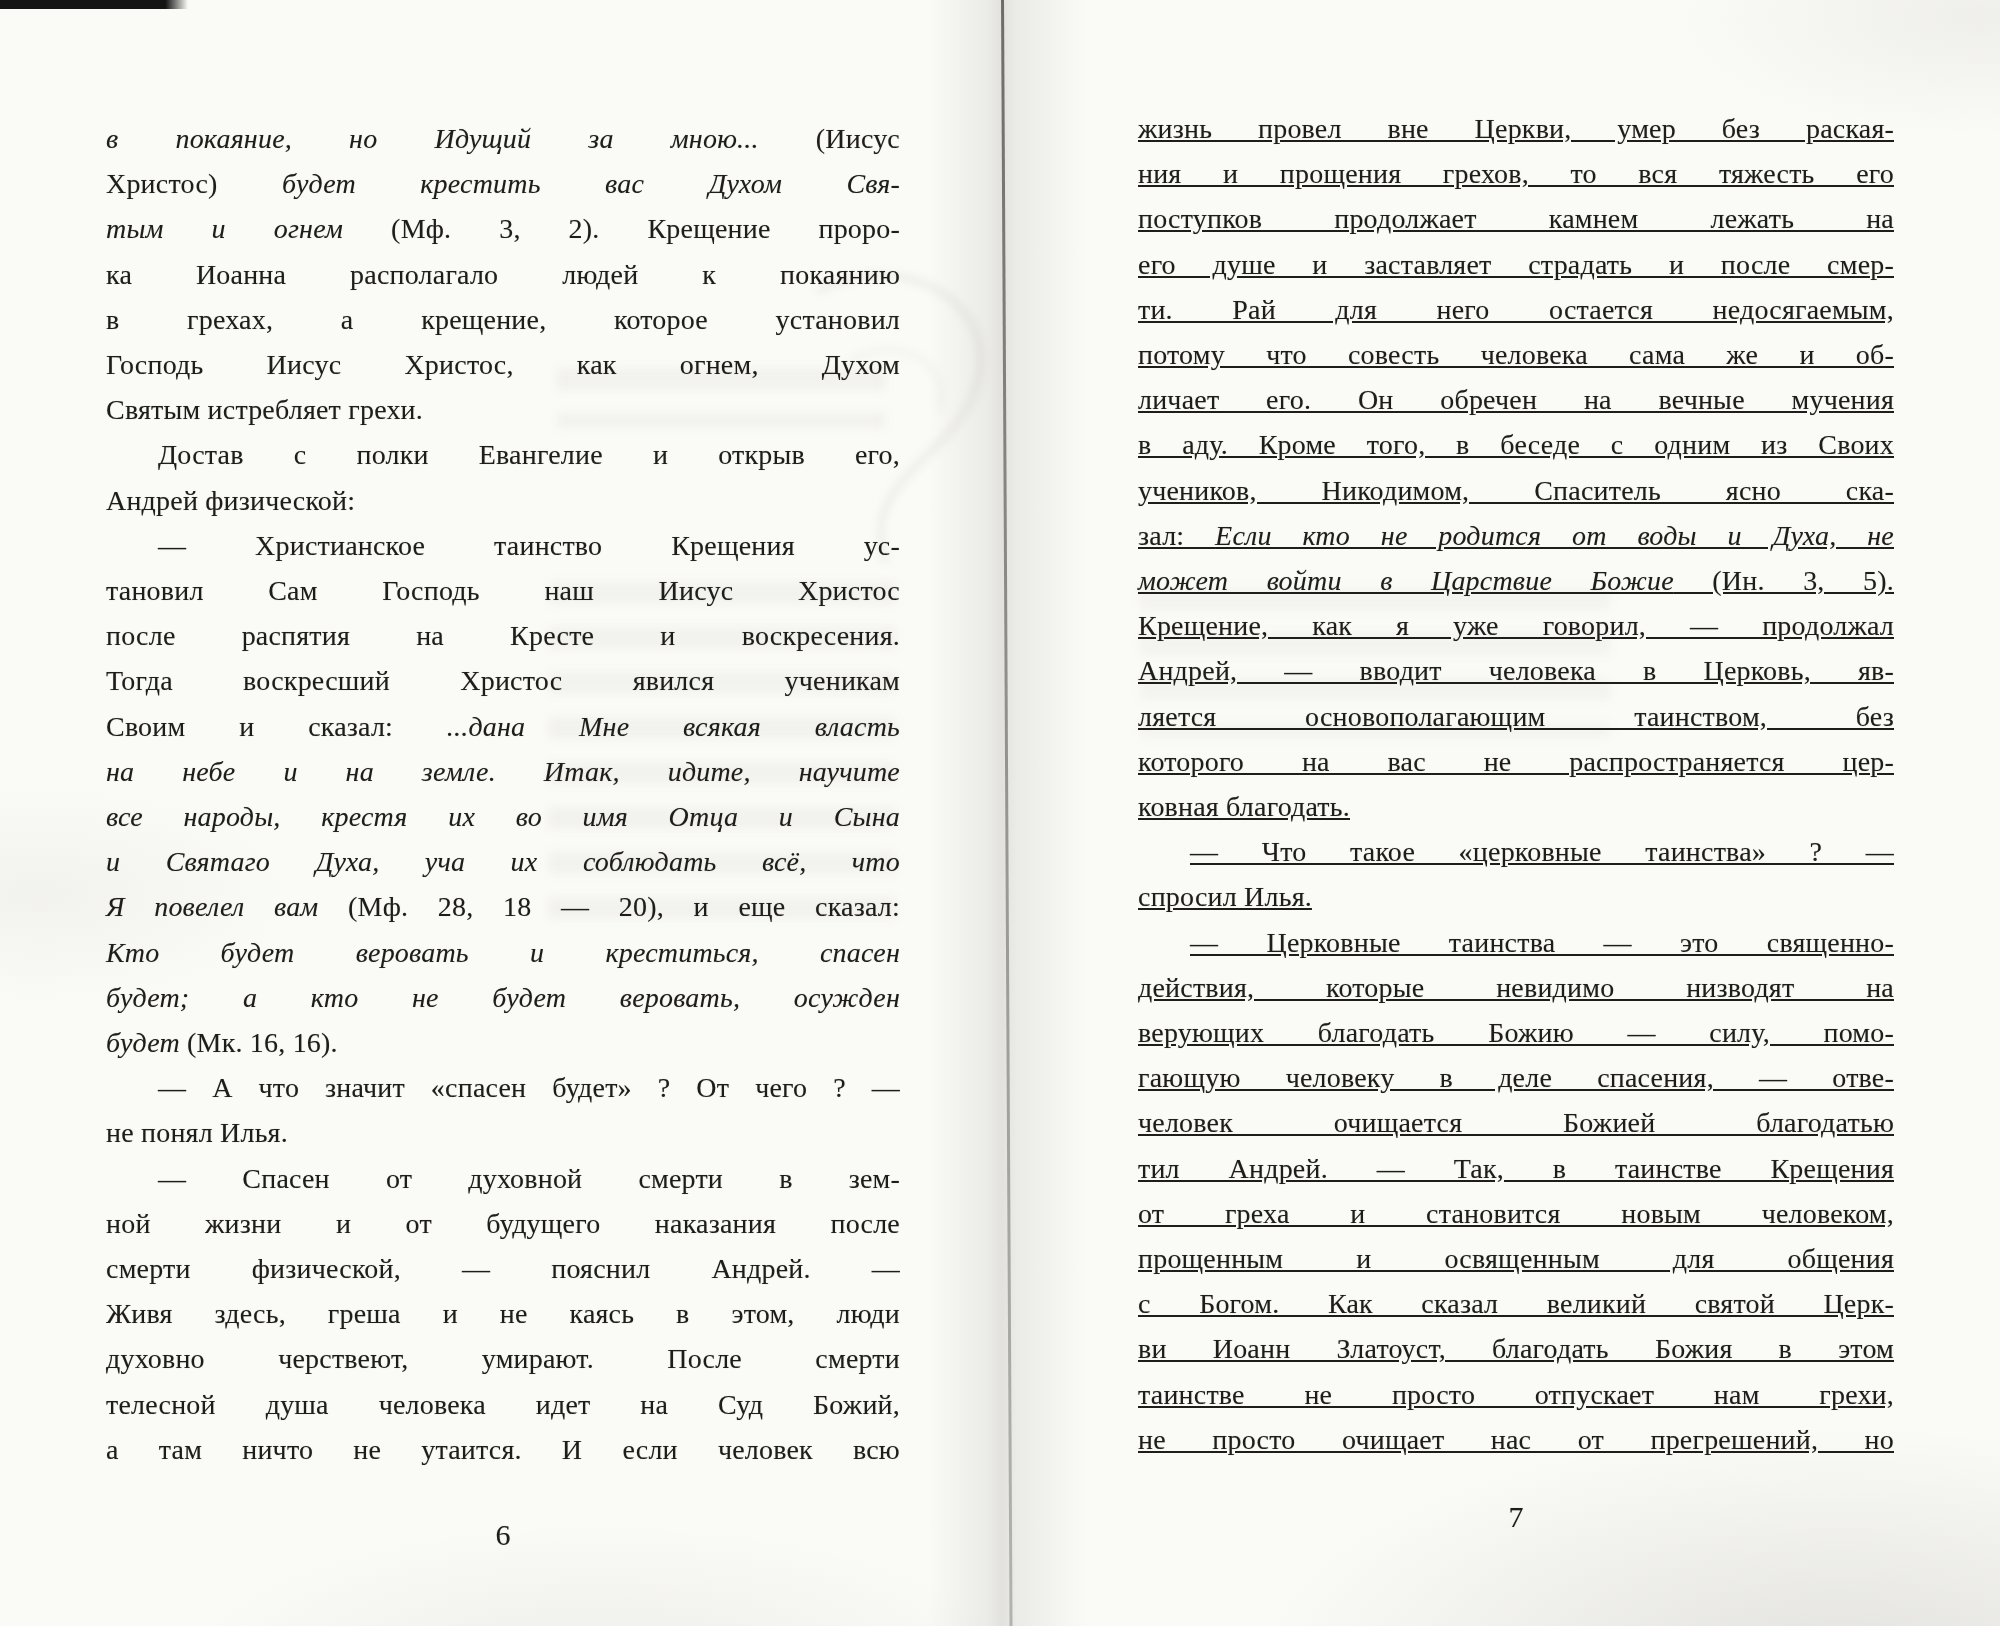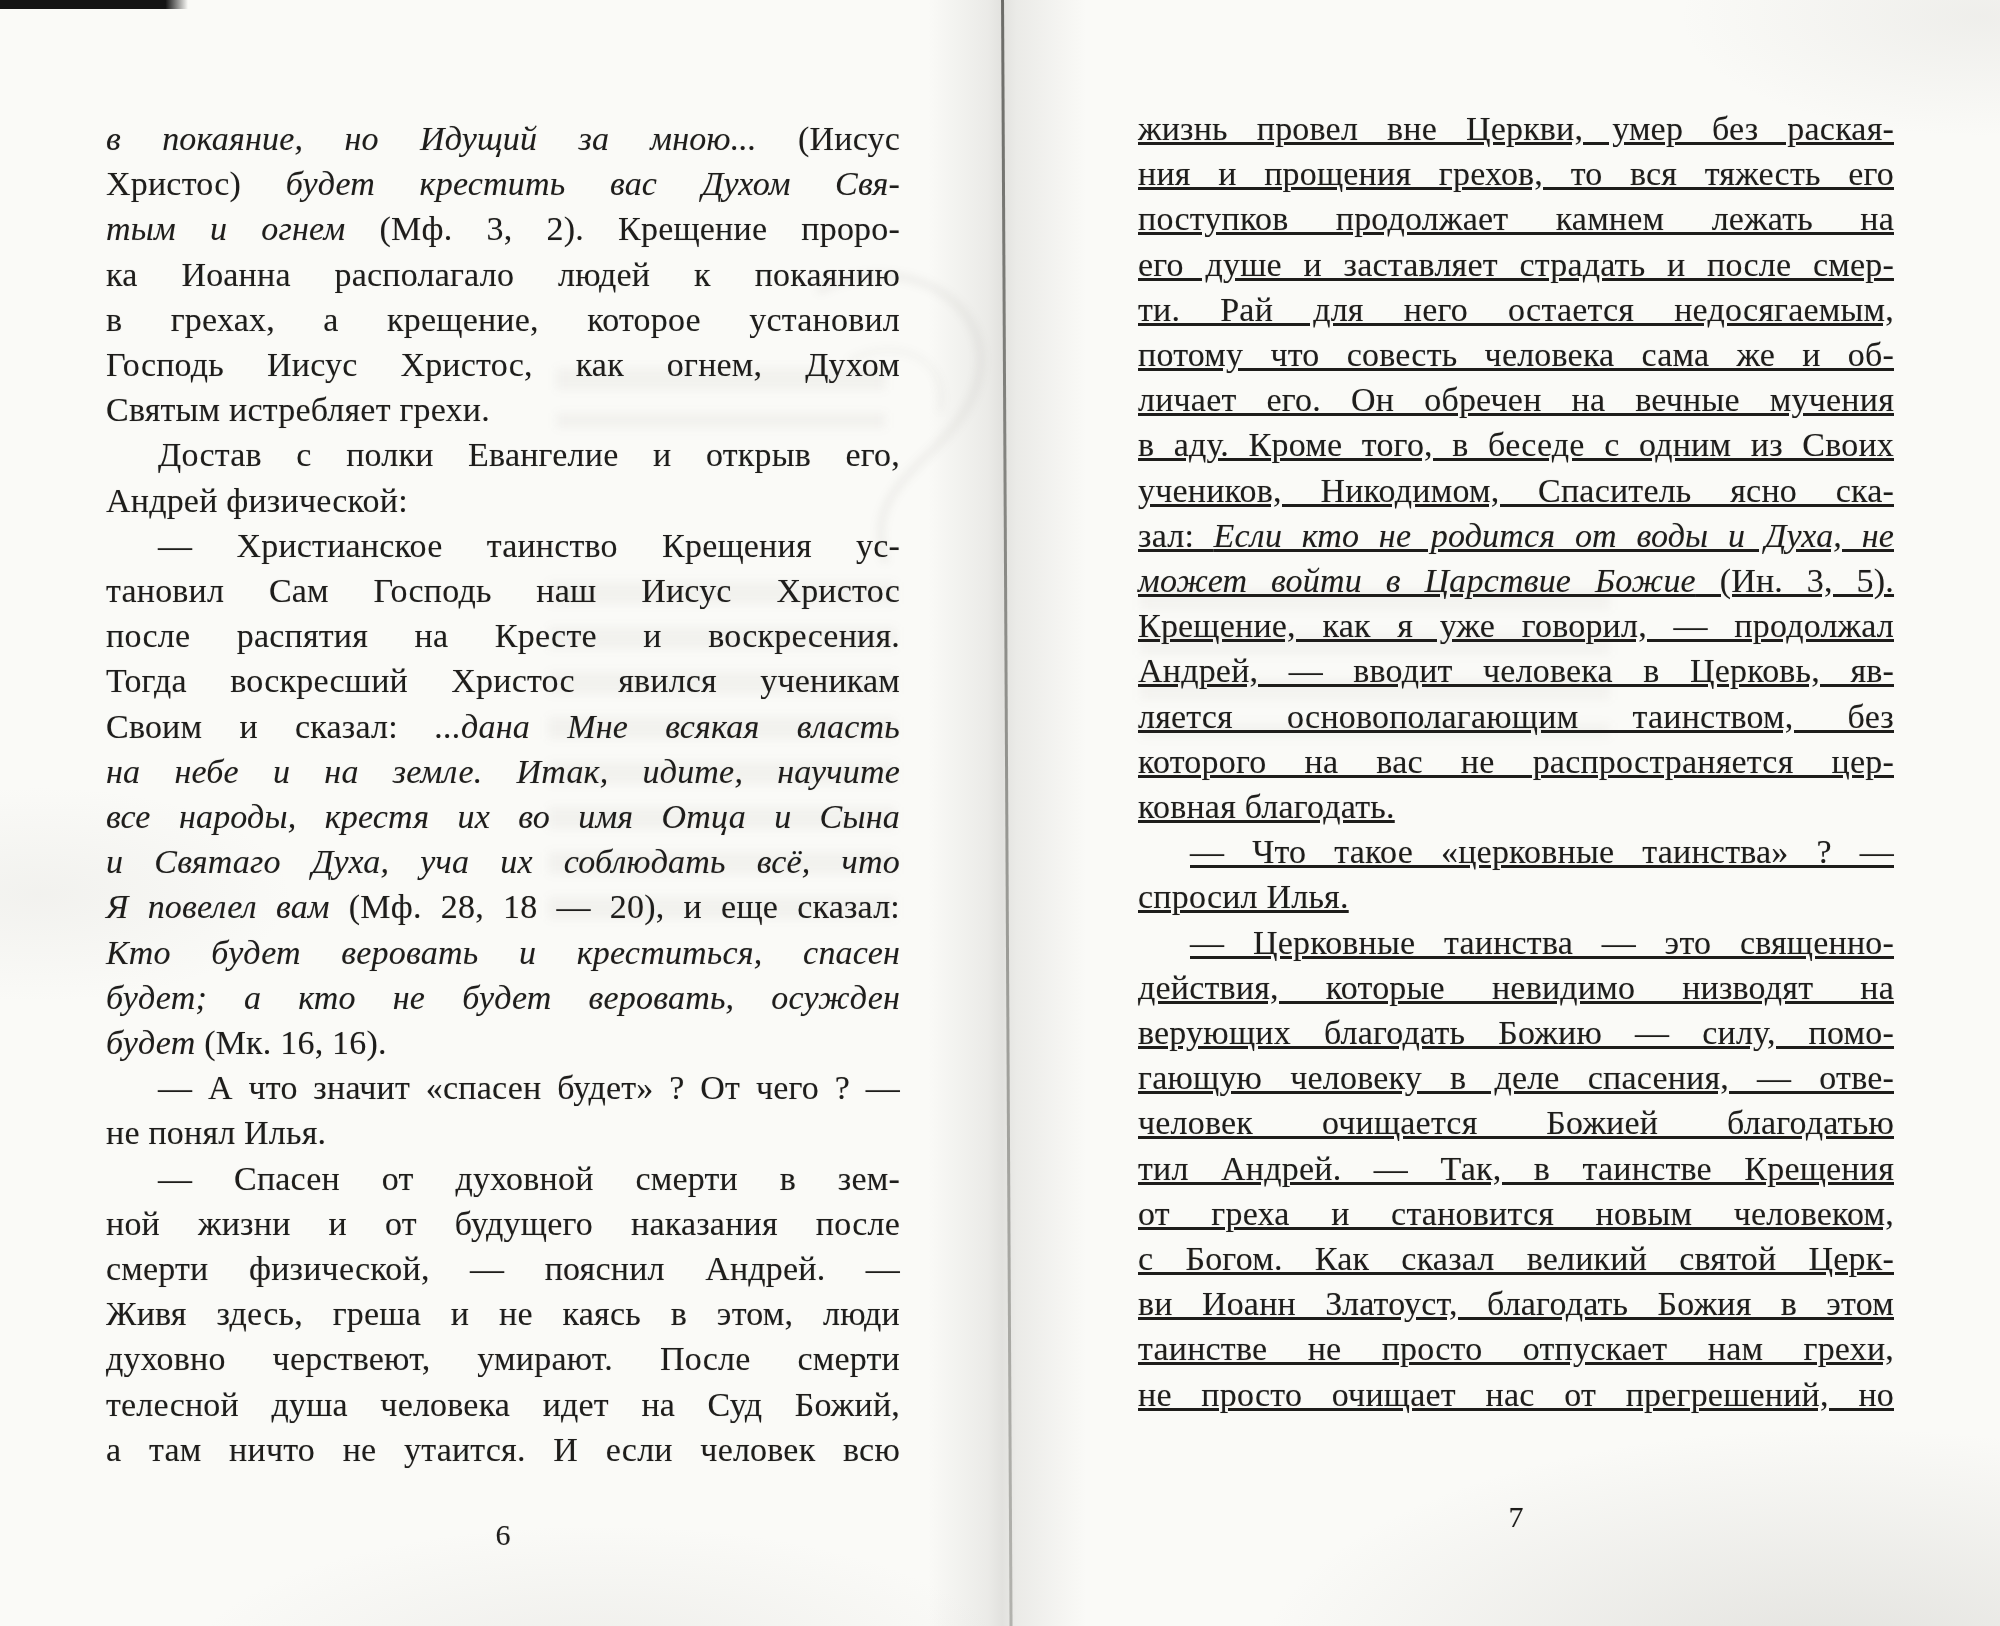--- a/index.html
+++ b/index.html
@@ -35,21 +35,21 @@
     background: linear-gradient(180deg, #575753 0%, #8d8d88 55%, #aaaaa5 100%);
     transform: rotate(-0.3deg);
     transform-origin: top center;
     opacity: 0.85;
   }
   .page { position: absolute; }
   .page-left  { left: 106px; top: 116px; width: 794px; }
   .page-right { left: 1138px; top: 106px; width: 756px; text-decoration: underline; }
   .text-block { width: 100%; }
   .line {
-    font-size: 34px;
+    font-size: 28px;
     line-height: 45.2px;
     letter-spacing: 0.2px;
     text-align: justify;
     text-align-last: justify;
     white-space: normal;
     text-shadow: 0 0 1px rgba(30,28,26,0.28);
   }
   .line.no-just { text-align: left; text-align-last: auto; }
   .line.indent { padding-left: 52px; }
   .it { font-style: italic; }
@@ -159,20 +159,21 @@
         <div class="line no-just"><span class="rm">ковная благодать.</span></div>
         <div class="line indent"><span class="rm">— Что такое «церковные таинства» ? —</span></div>
         <div class="line no-just"><span class="rm">спросил Илья.</span></div>
         <div class="line indent"><span class="rm">— Церковные таинства — это священно-</span></div>
         <div class="line"><span class="rm">действия, которые невидимо низводят на</span></div>
         <div class="line"><span class="rm">верующих благодать Божию — силу, помо-</span></div>
         <div class="line"><span class="rm">гающую человеку в деле спасения, — отве-</span></div>
         <div class="line"><span class="rm">человек очищается Божией благодатью</span></div>
         <div class="line"><span class="rm">тил Андрей. — Так, в таинстве Крещения</span></div>
         <div class="line"><span class="rm">от греха и становится новым человеком,</span></div>
+        <div class="line"><span class="rm">прощенным и освященным для общения</span></div>
         <div class="line"><span class="rm">с Богом. Как сказал великий святой Церк-</span></div>
         <div class="line"><span class="rm">ви Иоанн Златоуст, благодать Божия в этом</span></div>
         <div class="line"><span class="rm">таинстве не просто отпускает нам грехи,</span></div>
         <div class="line"><span class="rm">не просто очищает нас от прегрешений, но</span></div>
       </div>
   </div>
   <div class="page-number page-number-right">7</div>
 
 </div>
 

